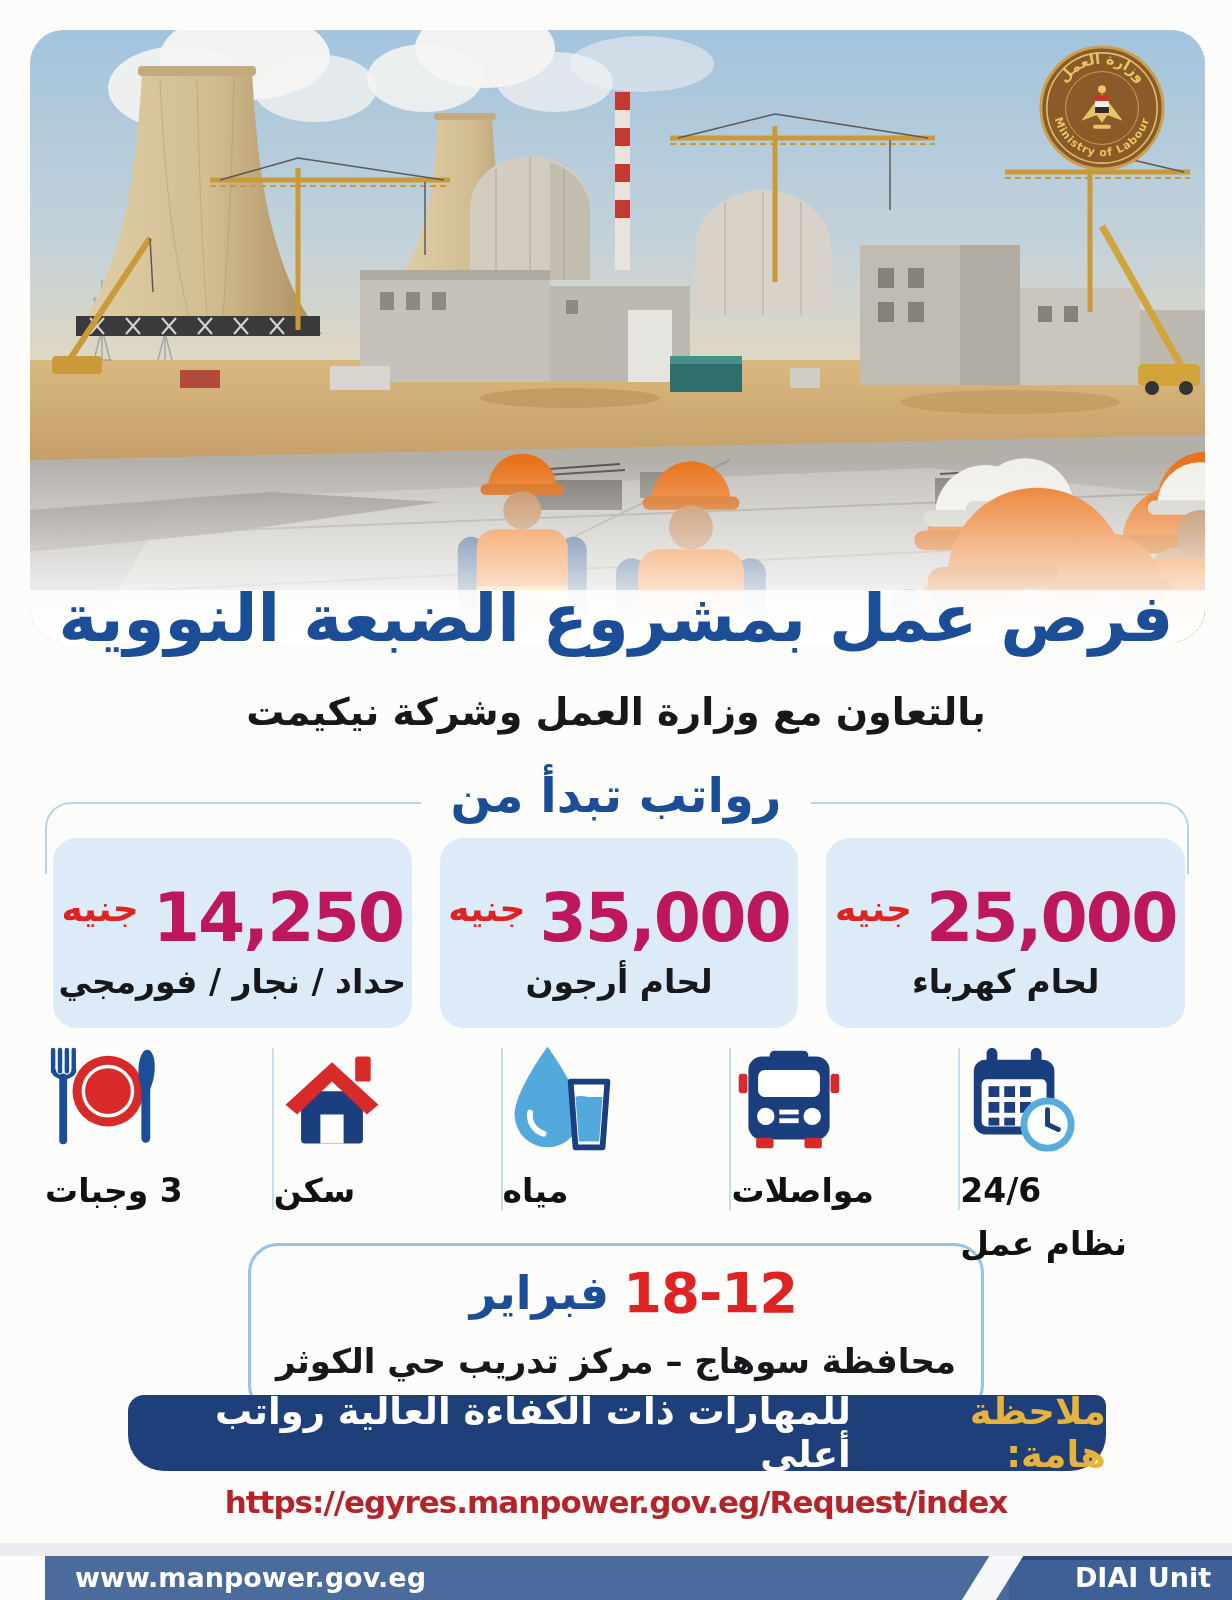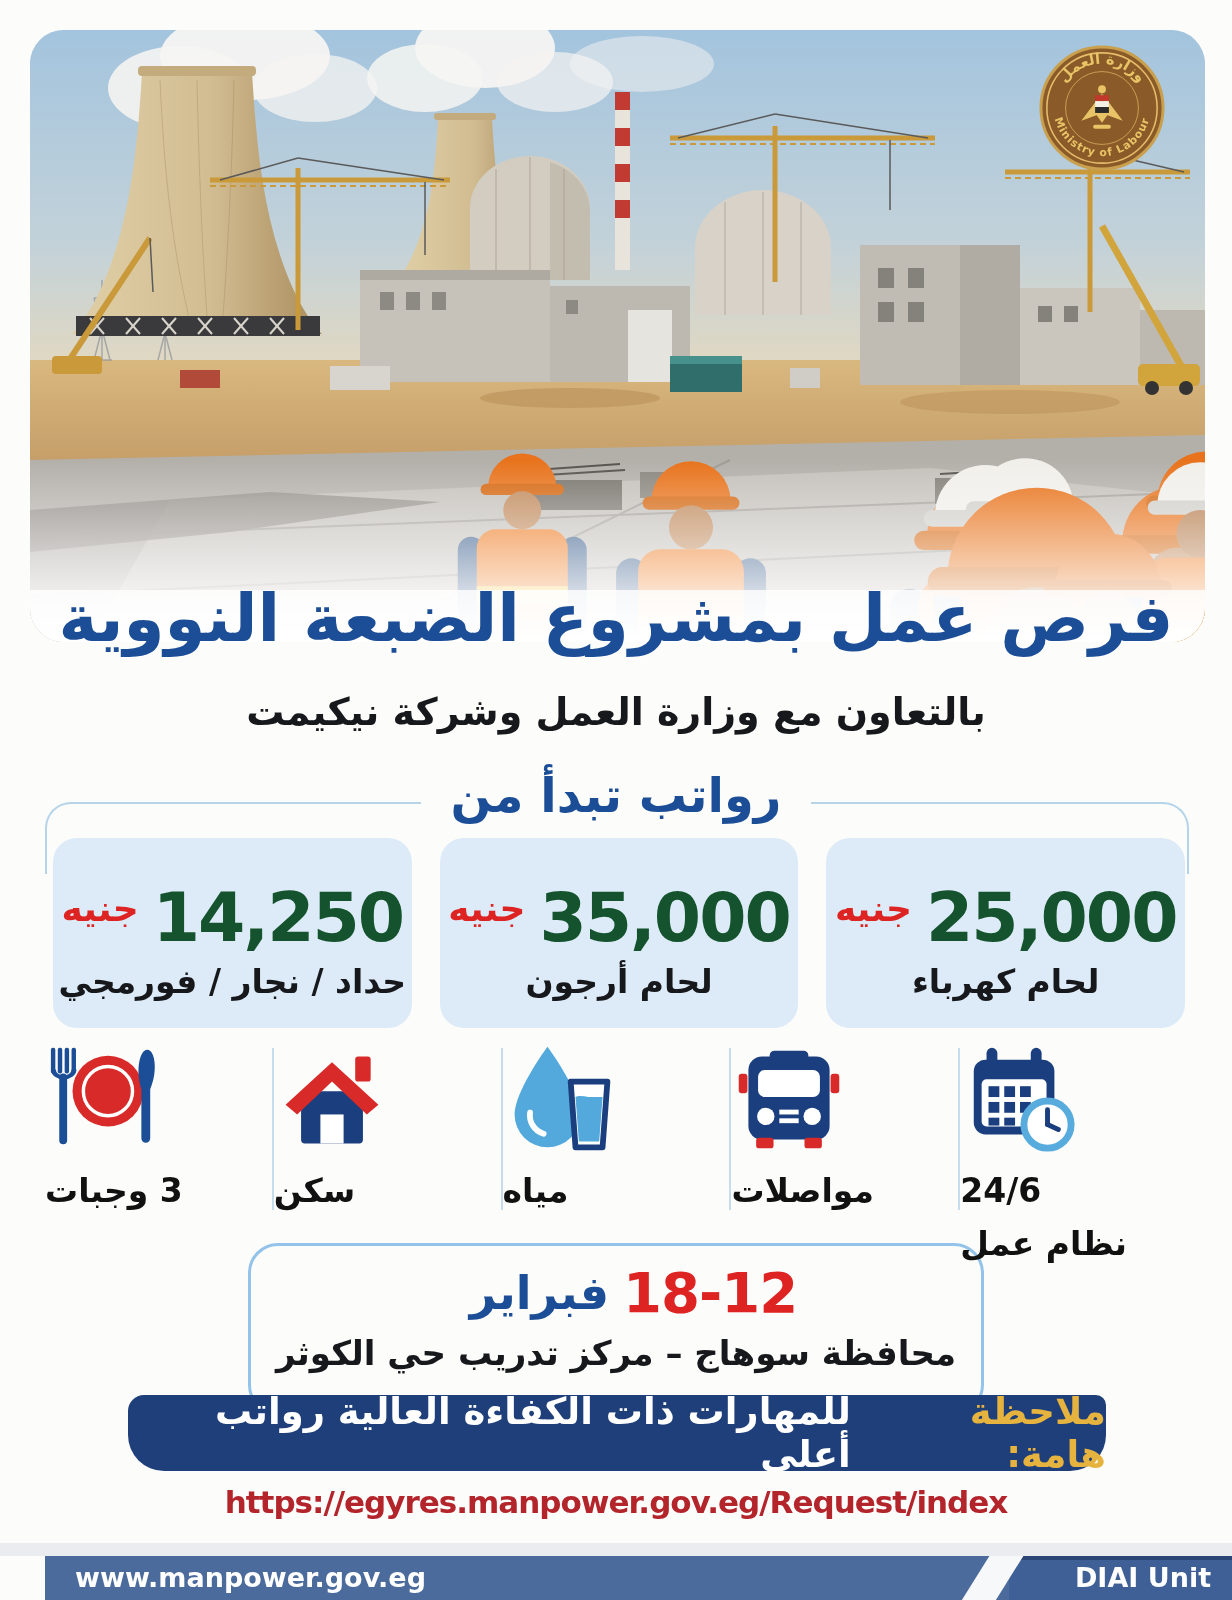--- a/index.html
+++ b/index.html
@@ -43,42 +43,42 @@
   }
   .salary-cards{
     position:absolute;left:53px;top:838px;width:1132px;z-index:3;
     display:flex;flex-direction:row;gap:28px;direction:rtl;
   }
   .salary-card{
     flex:1;background:#dcebf7;border-radius:24px;height:190px;
     display:flex;flex-direction:column;align-items:center;justify-content:center;gap:10px;
   }
   .salary-amount-row{display:flex;direction:rtl;align-items:center;gap:14px;}
-  .salary-amount{font-size:68px;font-weight:800;color:#14532d;letter-spacing:-2px;line-height:1;margin-top:19px;}
+  .salary-amount{font-size:68px;font-weight:800;color:#be185d;letter-spacing:-2px;line-height:1;margin-top:19px;}
   .salary-currency{font-size:36px;font-weight:800;color:#de2323;line-height:1;}
   .salary-role{font-size:33px;font-weight:700;color:#17181c;direction:rtl;}
   
   .benefits{
     position:absolute;left:45px;top:1040px;width:1142px;z-index:2;
     display:flex;direction:rtl;align-items:flex-start;
   }
   .benefit{flex:1;display:flex;flex-direction:column;align-items:flex-end;}
   .benefit-icon{height:118px;display:flex;align-items:center;justify-content:center;}
   .benefit-label{margin-top:12px;font-size:33px;font-weight:800;color:#111;direction:rtl;text-align:center;line-height:1.25;}
   .benefit-divider{width:2px;height:162px;background:#c6ddee;margin-top:8px;}
   
   .application-box{
     position:absolute;left:248px;top:1243px;width:736px;height:172px;z-index:1;
     border:3px solid #94c3e9;border-radius:30px;background:#fcfcfa;
     display:flex;flex-direction:column;align-items:center;padding-top:14px;box-sizing:border-box;
   }
   .application-line1{display:flex;direction:rtl;align-items:center;gap:14px;}
   .application-label,.application-month{font-size:46px;font-weight:800;color:#1c4e97;margin-left:35px;}
   .application-range{font-size:56px;font-weight:800;color:#de2323;letter-spacing:-1px;}
-  .application-location{margin-top:8px;font-size:34px;font-weight:800;color:#17181c;direction:rtl;}
+  .application-location{margin-top:16px;font-size:34px;font-weight:800;color:#17181c;direction:rtl;}
   
   .note-bar{
     position:absolute;left:128px;top:1395px;width:978px;height:76px;z-index:5;
     background:#1f3f7a;border-radius:16px 10px 36px 36px;
     display:flex;direction:rtl;align-items:center;justify-content:center;gap:12px;
   }
   .note-label{font-size:37px;font-weight:800;color:#e7b33f;}
   .note-text{font-size:37px;font-weight:800;color:#ffffff;}
   
   .apply-url{

